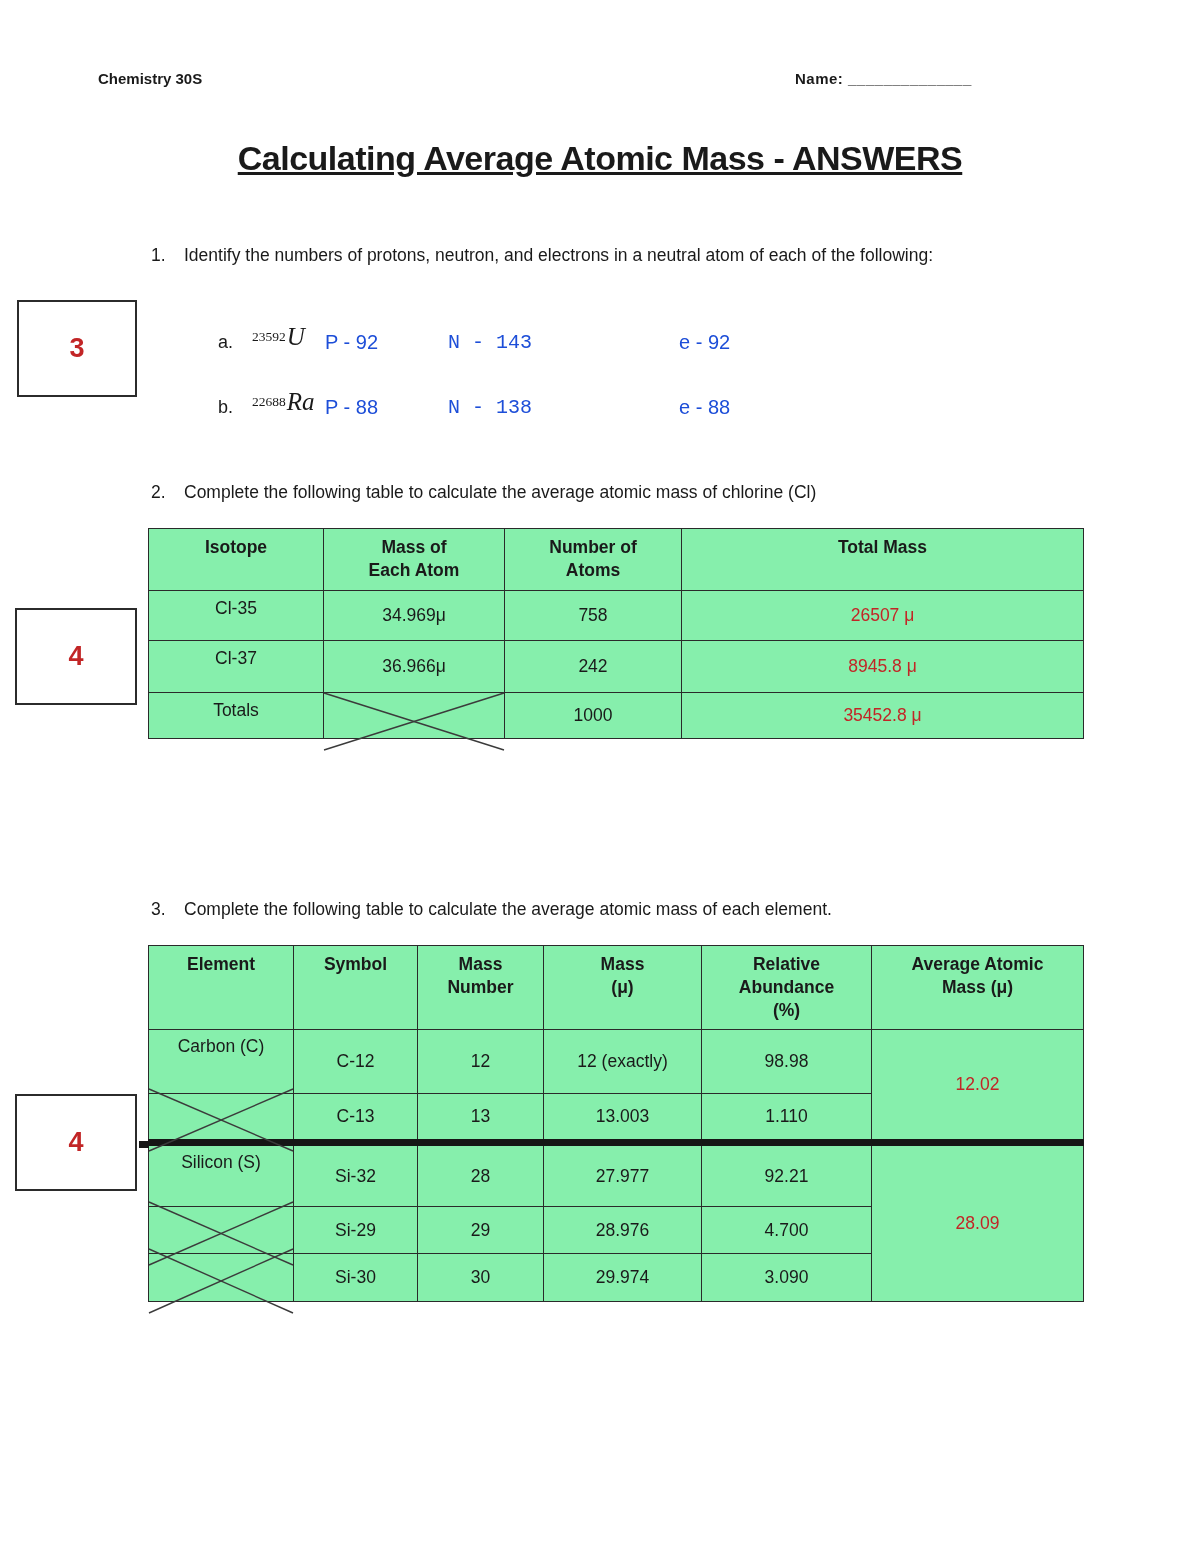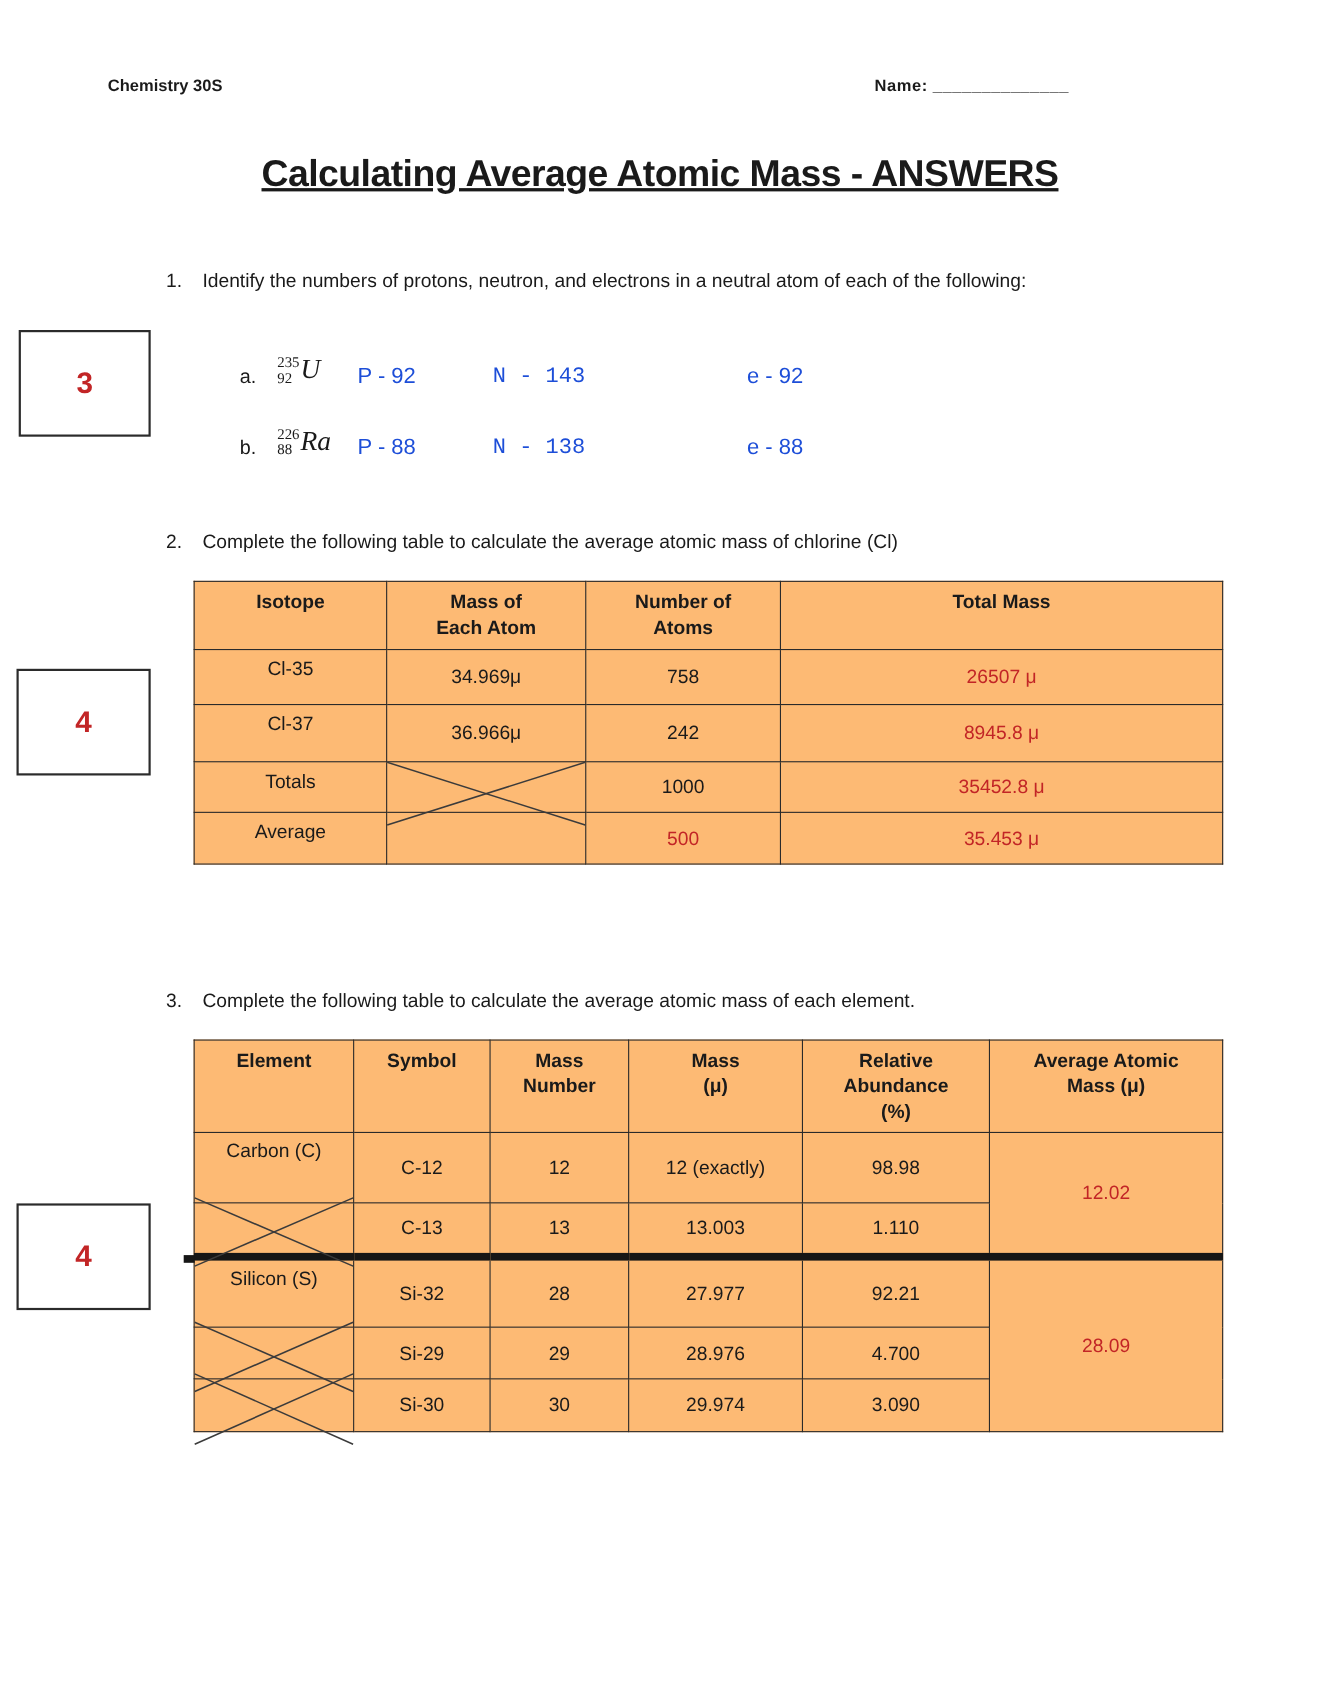--- a/index.html
+++ b/index.html
@@ -30,29 +30,29 @@
   .box-q1{left:17px;top:300px;width:116px;height:93px;}
   .box-q2{left:15px;top:608px;width:118px;height:93px;}
   .box-q3{left:15px;top:1094px;width:118px;height:93px;}
   
   .item{position:absolute;left:0;top:0;width:1100px;height:50px;}
   .item-a{top:322px;}
   .item-b{top:387px;}
   .item .ilabel{position:absolute;left:218px;top:10px;font-size:18px;}
   .item .nuclide{position:absolute;left:252px;top:1px;
                  font-family:"Liberation Serif",serif;display:flex;align-items:center;}
-  .nuclide .stack{display:flex;flex-direction:column;align-items:flex-start;
+  .nuclide .stack{display:flex;flex-direction:row;align-items:center;
                   font-size:13.5px;line-height:14px;}
   .nuclide .sym{font-size:25px;font-style:italic;margin-left:1px;line-height:28px;}
   .item .ans{position:absolute;top:9px;font-size:20px;color:#1d4ed8;}
   .ans-p{left:325px;}
   .ans-n{left:448px;font-family:Liberation Mono, monospace;}
   .ans-e{left:679px;}
   
-  table{position:absolute;border-collapse:collapse;table-layout:fixed;background:#fdba74;margin-left:28px;}
+  table{position:absolute;border-collapse:collapse;table-layout:fixed;background:#86efac;}
   td,th{border:1.6px solid #2a2a2a;text-align:center;font-size:17.5px;
         padding:2px 3px;overflow:visible;}
   th{font-weight:bold;vertical-align:top;white-space:pre-line;padding-top:7px;line-height:23px;}
   td{vertical-align:middle;}
   .red{color:#c22526;}
   .t2{left:148px;top:528px;width:935px;}
   .t2 td:first-child{vertical-align:top;padding-top:7px;}
   .t3{left:148px;top:945px;width:935px;}
   .t3 td.el{vertical-align:top;padding-top:6px;}
   .t3 tr.divider td{border-top:7px solid #161616;}
@@ -152,26 +152,20 @@
     <tr style="height:46px">
       <td>Totals</td>
       <td class="xcell">
         <svg class="xmark x-t2" viewBox="0 0 100 100" preserveAspectRatio="none">
           <line x1="0" y1="0" x2="100" y2="100"></line>
               <line x1="0" y1="100" x2="100" y2="0"></line>
         </svg>
       </td>
       <td>1000</td>
       <td class="red">35452.8 μ</td>
-    </tr>
-    <tr style="height:47px">
-      <td>Average</td>
-      <td></td>
-      <td class="red">500</td>
-      <td class="red">35.453 μ</td>
     </tr>
   </tbody>
     </table>
 
   <div class="qrow q3">
     <span class="qnum">3.</span>
     <span class="qtext">Complete the following table to calculate the average atomic mass of each element.</span>
   </div>
 
   <div class="scorebox box-q3">

